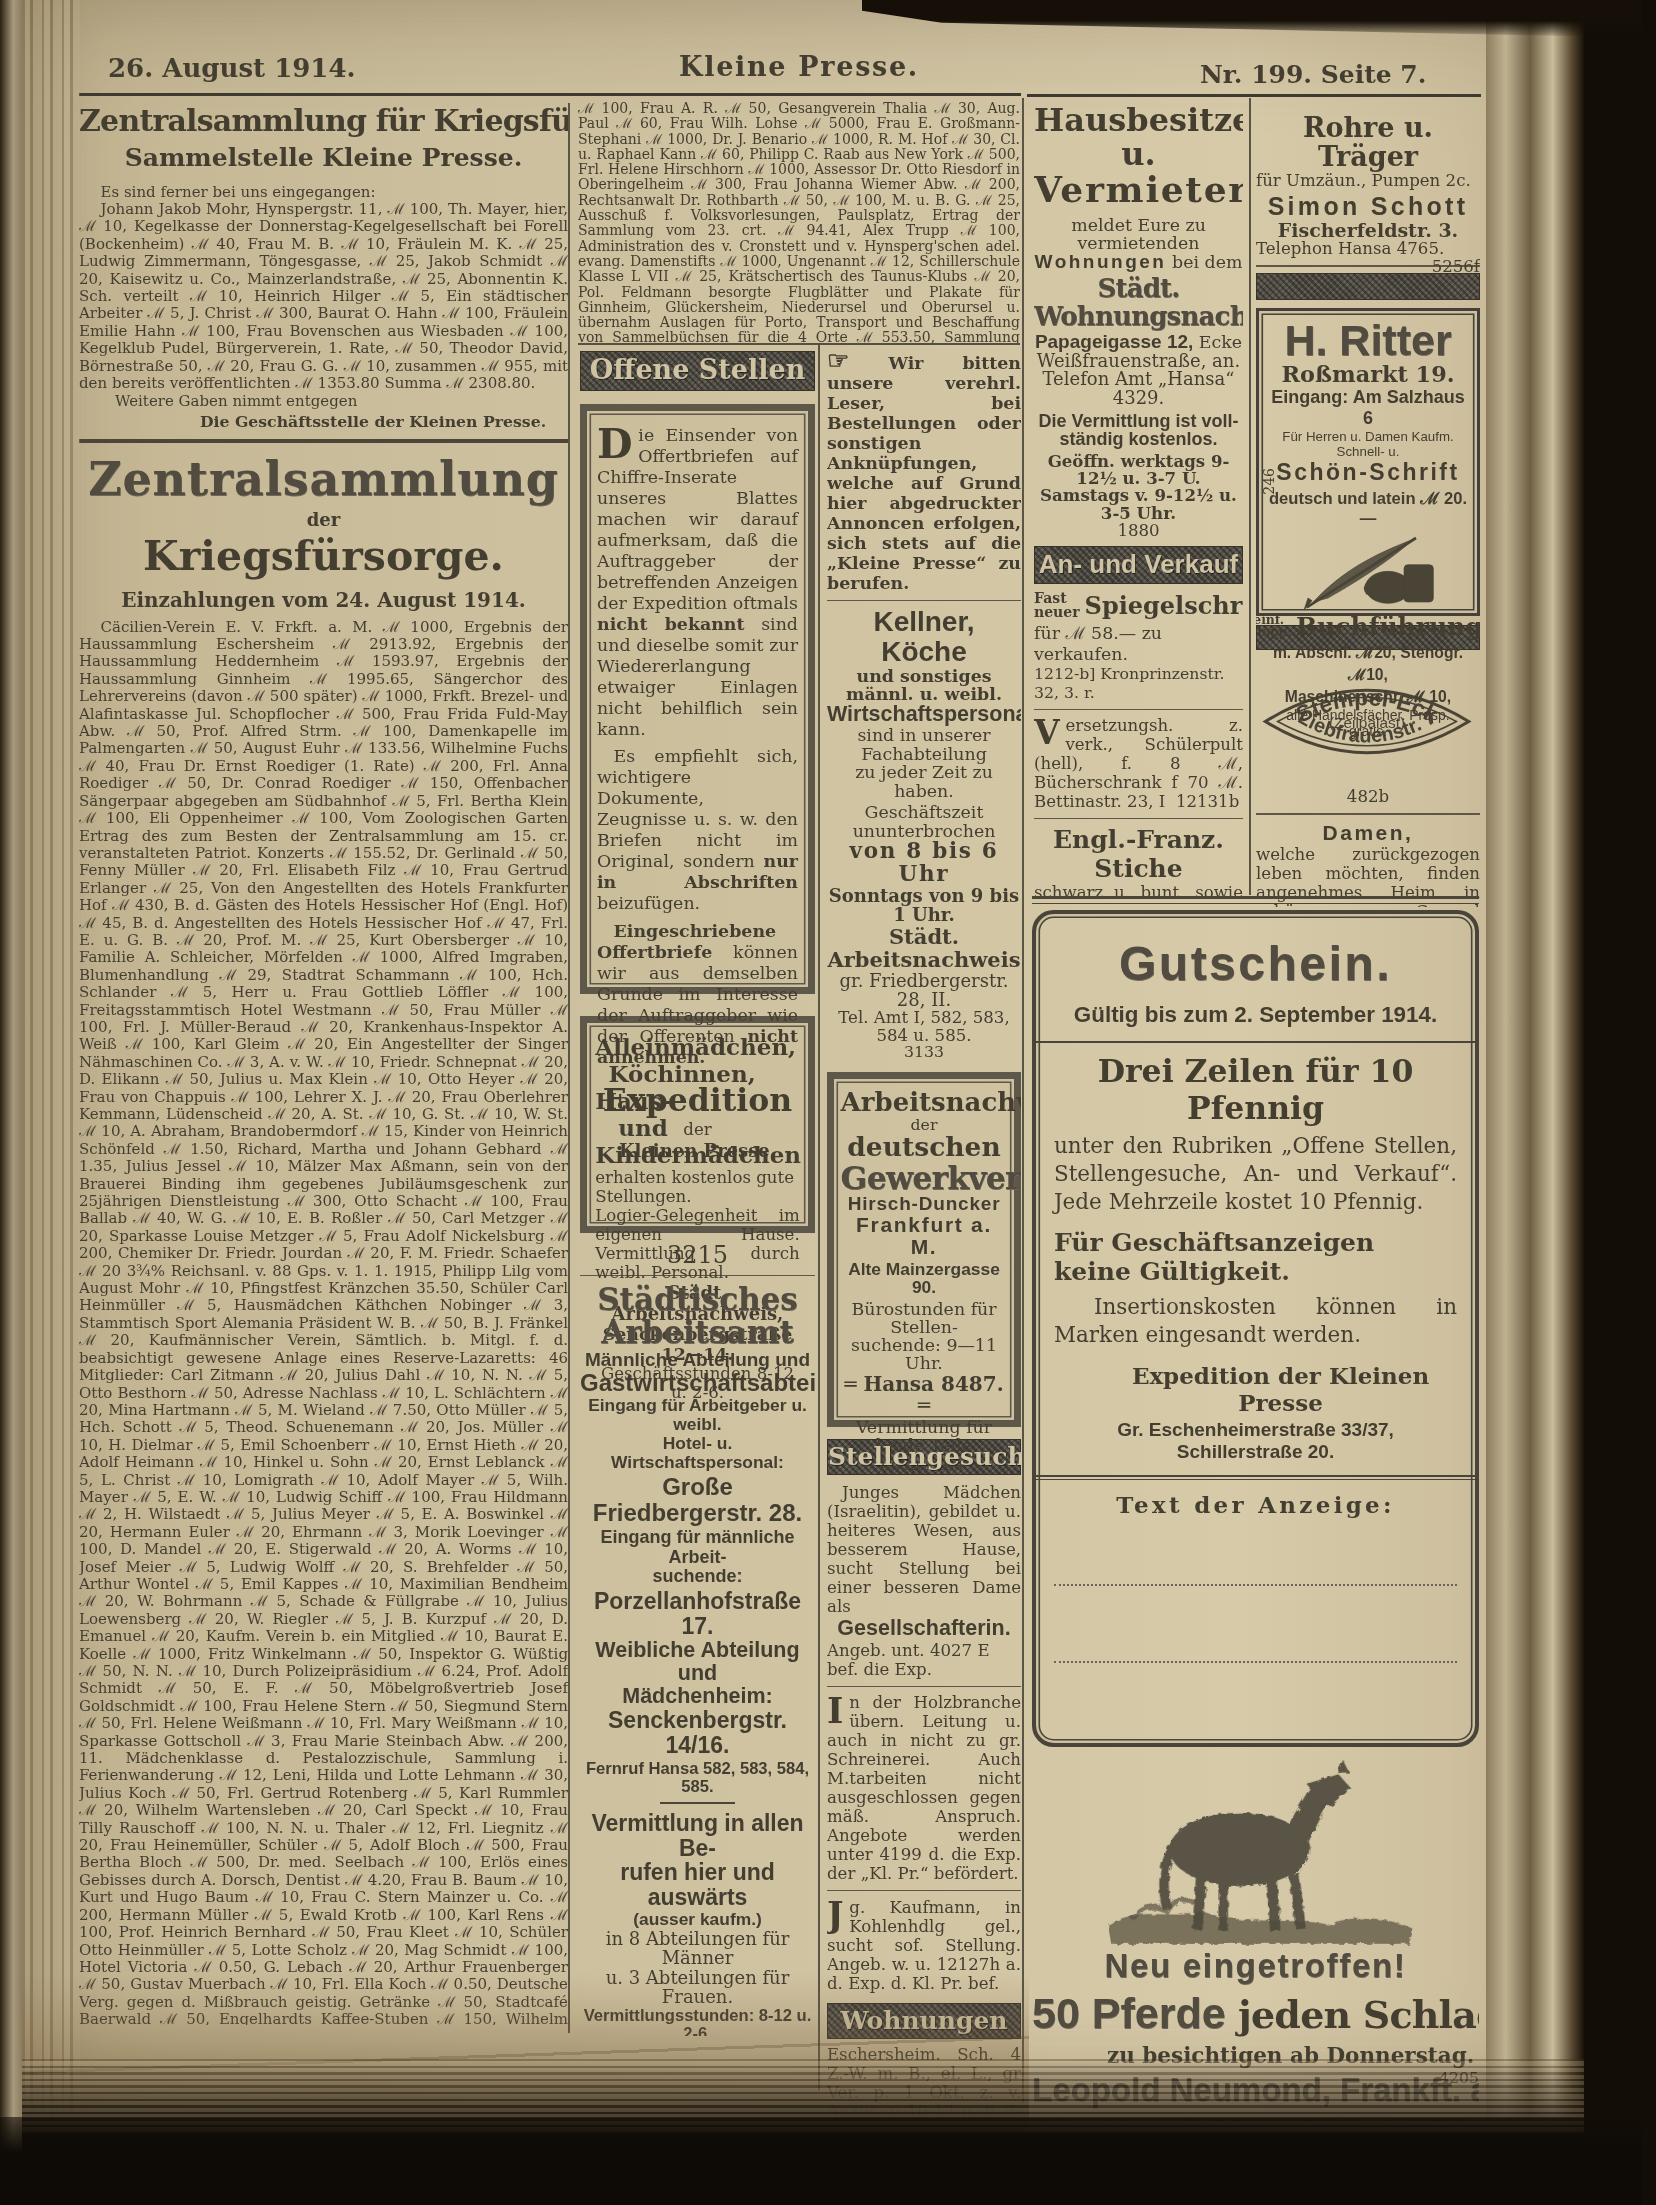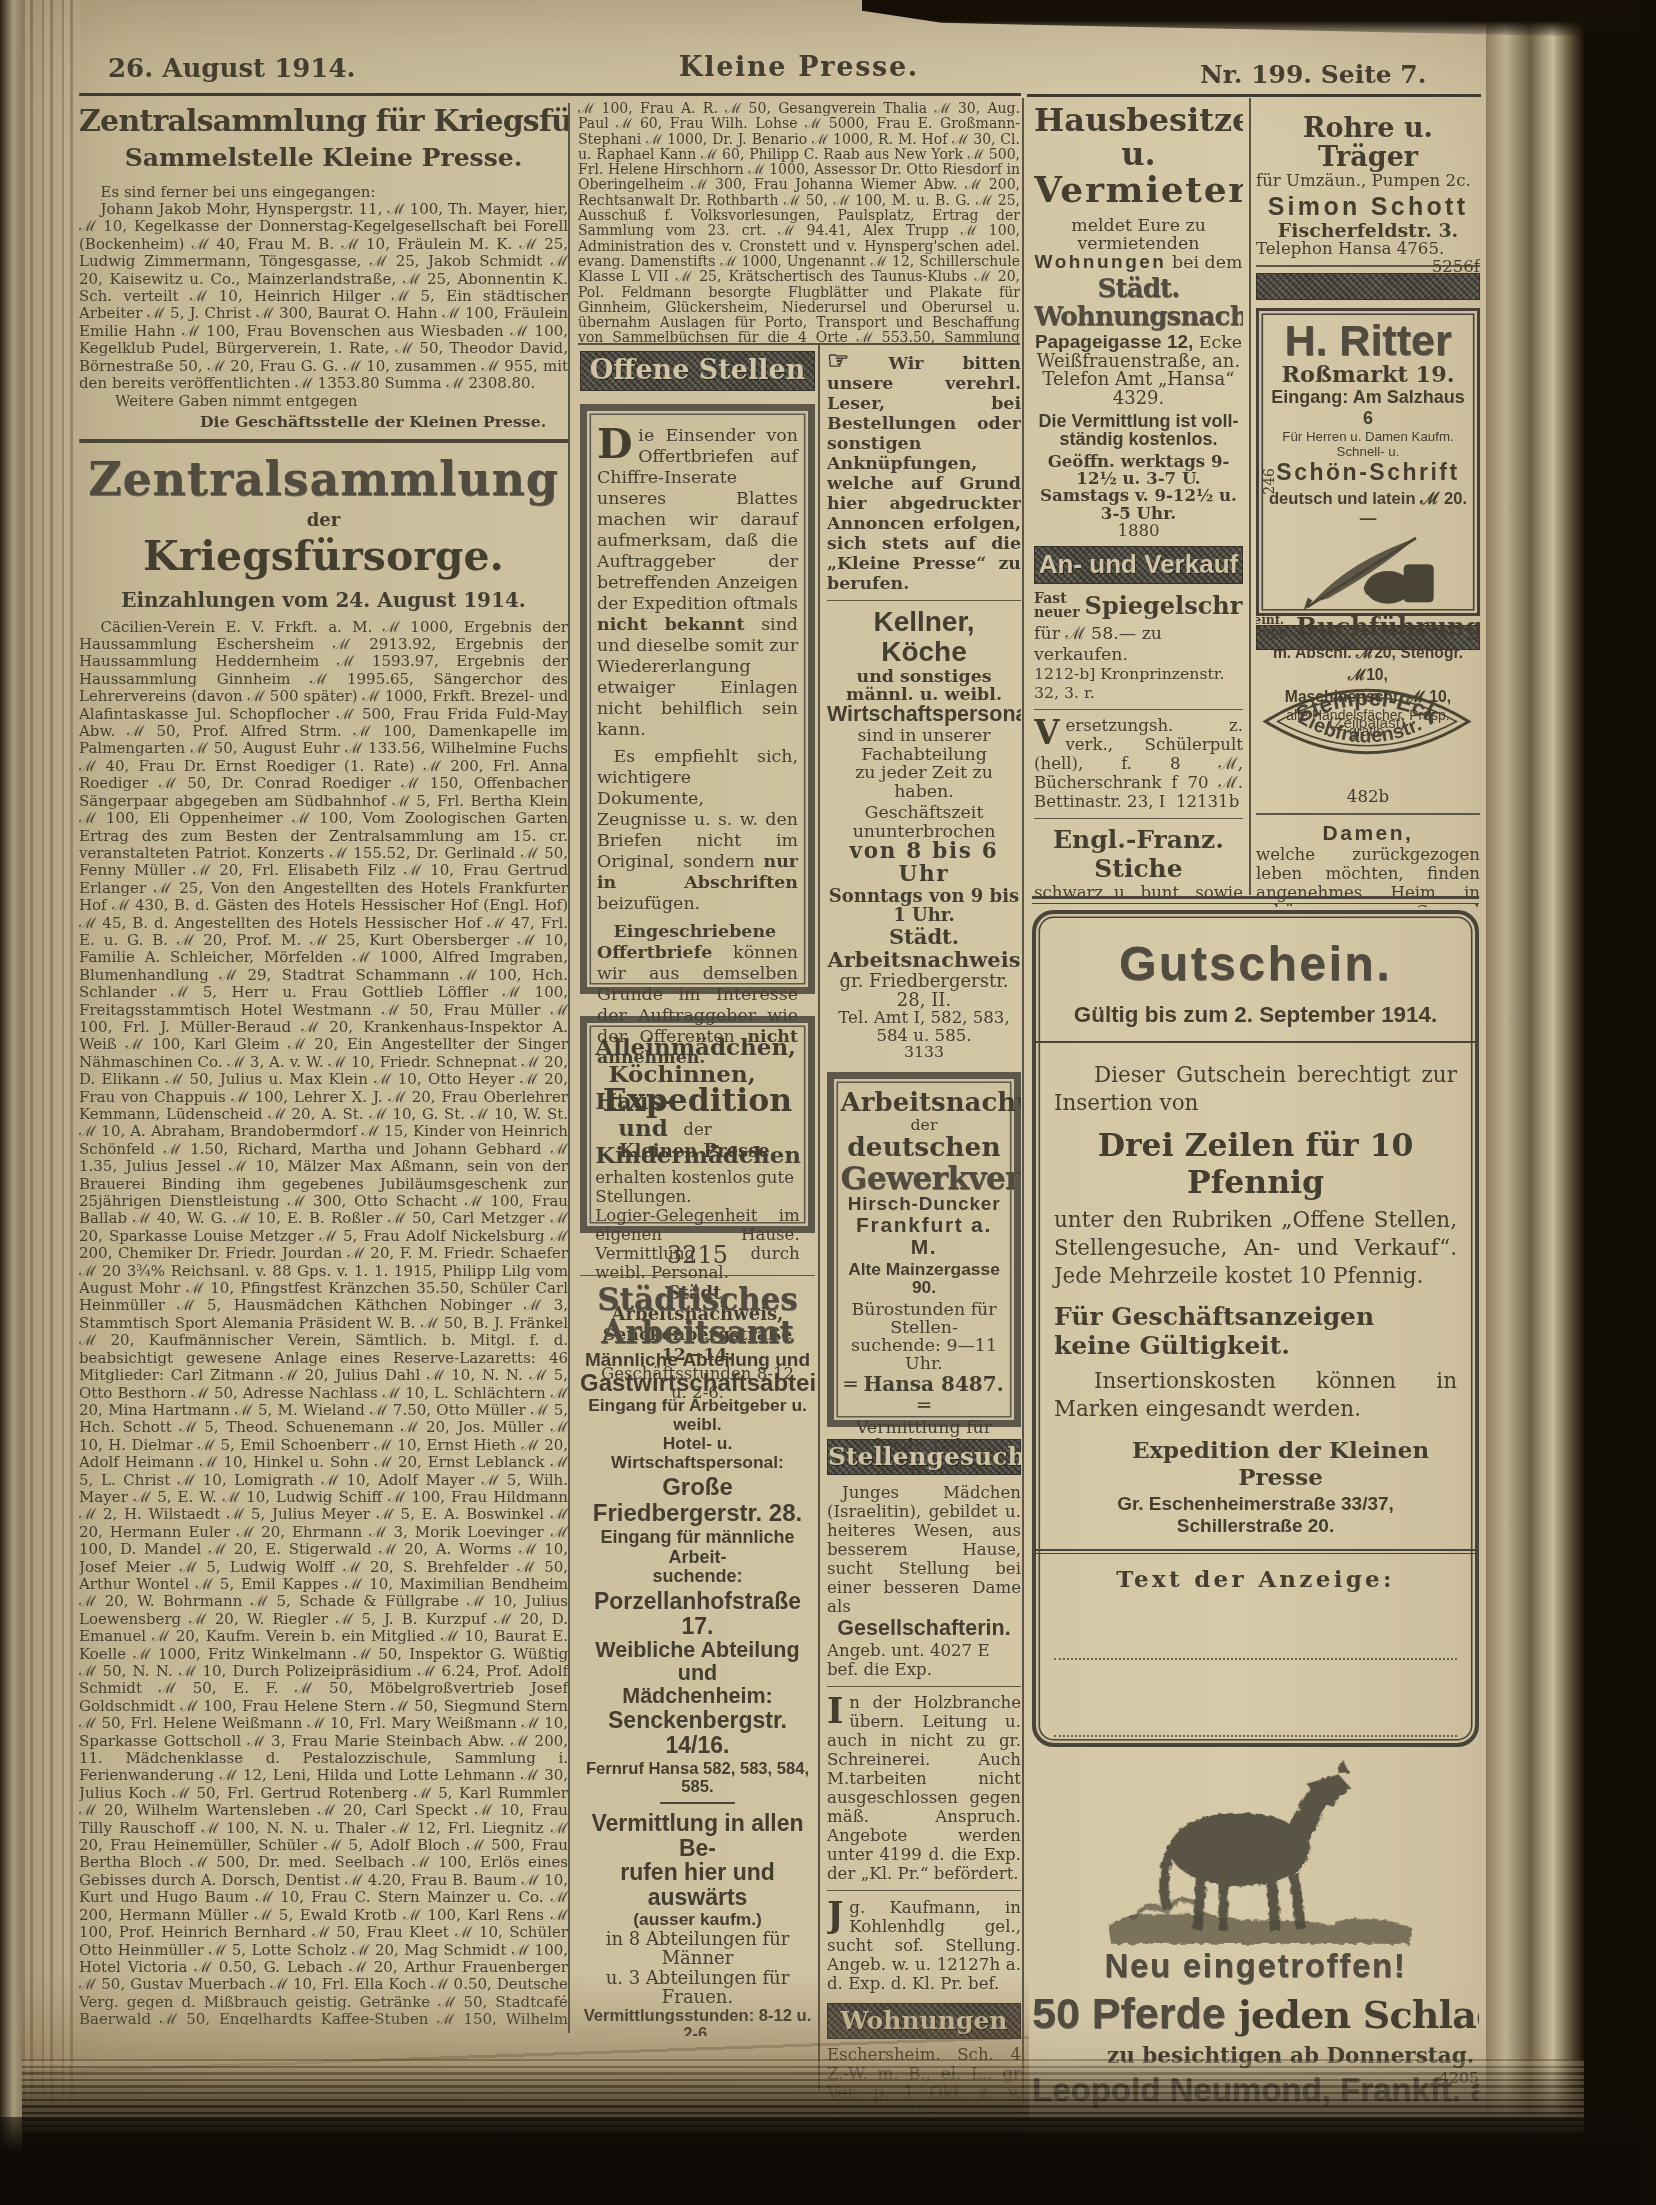--- a/index.html
+++ b/index.html
@@ -273,21 +273,20 @@
       <p class="j" style="font-size:16.6px;line-height:19px;"><span>welche zurückgezogen leben möchten, finden angenehmes Heim in schöner Gegend Oberbayerns. Kinder können in Pflege verbleiben. Zuschrift. u. </span></p>
     </div>
   </section>
 
   <section class="abs" style="left:1032px;top:896px;width:447px;height:1228px;">
     <div class="dbl"></div>
     <div style="margin-top:6.6px;height:837px;border:4.1px solid #49443a;border-radius:21.5px;box-shadow:inset 0 0 0 2.5px #cdc09e,inset 0 0 0 4.1px #49443a;padding:21.5px 18px;">
       <div class="b c sans worn" style="font-size:48px;letter-spacing:2.5px;">Gutschein.</div>
       <div class="b c sans" style="font-size:22.4px;margin-top:11.6px;">Gültig bis zum 2. September 1914.</div>
       <div style="border-top:2.5px solid #49443a;margin:13.3px -18px 0;"></div>
-      <p class="j" style="font-size:21.5px;line-height:28px;text-indent:40px;margin-top:18px;">Dieser Gutschein berechtigt zur Insertion von</p>
       <div class="b c" style="font-size:31.5px;margin-top:8.3px;">Drei Zeilen für 10 Pfennig</div>
       <p class="j" style="font-size:21.5px;line-height:28px;margin-top:6.6px;">unter den Rubriken „Offene Stellen, Stellengesuche, An- und Verkauf“. Jede Mehrzeile kostet 10 Pfennig.</p>
       <div class="b" style="font-size:25px;margin-top:11.6px;">Für Geschäftsanzeigen keine Gültigkeit.</div>
       <p class="j" style="font-size:21.5px;line-height:28px;text-indent:40px;margin-top:6.6px;">Insertionskosten können in Marken eingesandt werden.</p>
       <div class="b c" style="font-size:23px;margin-top:13.3px;padding-left:50px;">Expedition der Kleinen Presse</div>
       <div class="b c sans" style="font-size:19px;margin-top:3.3px;">Gr. Eschenheimerstraße 33/37,</div>
       <div class="b c sans" style="font-size:19px;">Schillerstraße 20.</div>
       <div style="border-top:2.5px solid #49443a;border-bottom:0.8px solid #49443a;height:5px;margin:11.6px -18px 0;"></div>
       <div class="b c" style="font-size:23px;letter-spacing:3.3px;margin-top:11.6px;">Text der Anzeige:</div>
       <div class="dotline" style="margin-top:66px;"></div>

